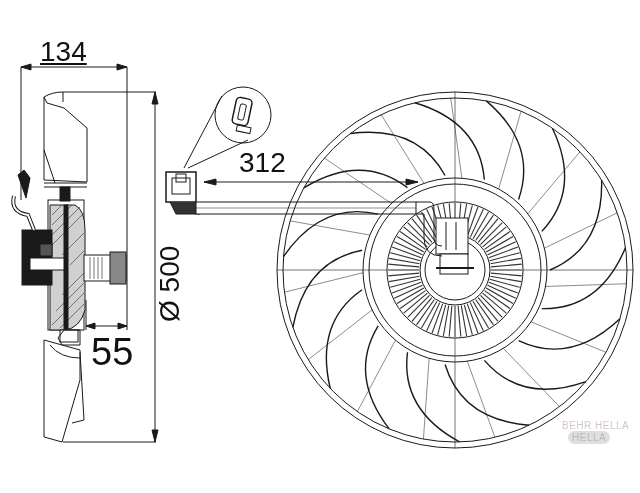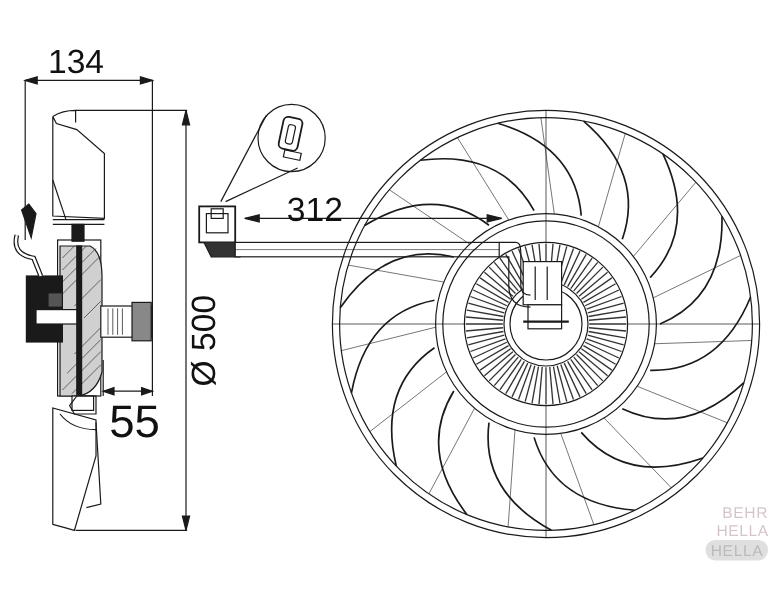--- a/index.html
+++ b/index.html
@@ -1,23 +1,23 @@
 <!DOCTYPE html>
 <html><head>
 <meta charset="utf-8">
 <style>
   html, body { margin:0; padding:0; background:#ffffff; }
   body { width:640px; height:493px; overflow:hidden; position:relative; font-family:"Liberation Sans", sans-serif; }
   #drawing { position:absolute; left:0; top:0; width:640px; height:493px; }
   .dim-label { position:absolute; font-family:"Liberation Sans", sans-serif; color:#111; line-height:1; }
-  .dim-134 { left:40px; top:38px; font-size:28px; }
+  .dim-134 { left:40px; top:38px; font-size:28px;text-decoration:underline; }
   .dim-55 { left:91px; top:333px; font-size:38px; }
-  .dim-312 { left:239px; top:149px; font-size:28px;margin-top:12px; }
+  .dim-312 { left:239px; top:149px; font-size:28px; }
   .dim-500 { left:156px; top:224px; font-size:28px; transform:rotate(-90deg); transform-origin:left top; top:322px; }
-  .watermark { position:absolute; left:562px; top:420px; font-size:13px; color:#c9b7bc; letter-spacing:0.5px; opacity:0.8; filter:blur(0.6px);text-align:right; }
+  .watermark { position:absolute; left:562px; top:420px; font-size:10px; color:#c9b7bc; letter-spacing:0.5px; opacity:0.8; filter:blur(0.6px); }
   .watermark .wm-logo { display:inline-block; margin-left:6px; padding:1px 4px; border-radius:8px; background:#d8d8d8; color:#aaa; }
 </style>
 </head>
 <body>
 
 <svg id="drawing" viewBox="0 0 640 493" xmlns="http://www.w3.org/2000/svg">
   <g stroke="#1a1a1a" fill="none" stroke-width="1">
 
     <g>
 

